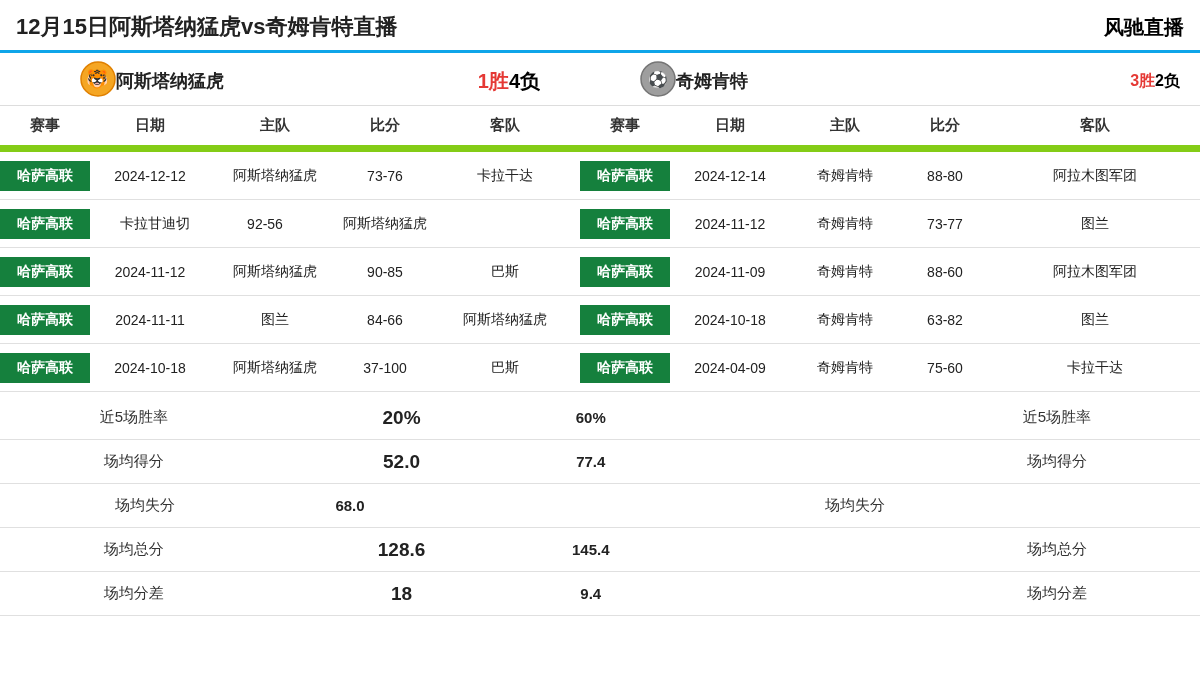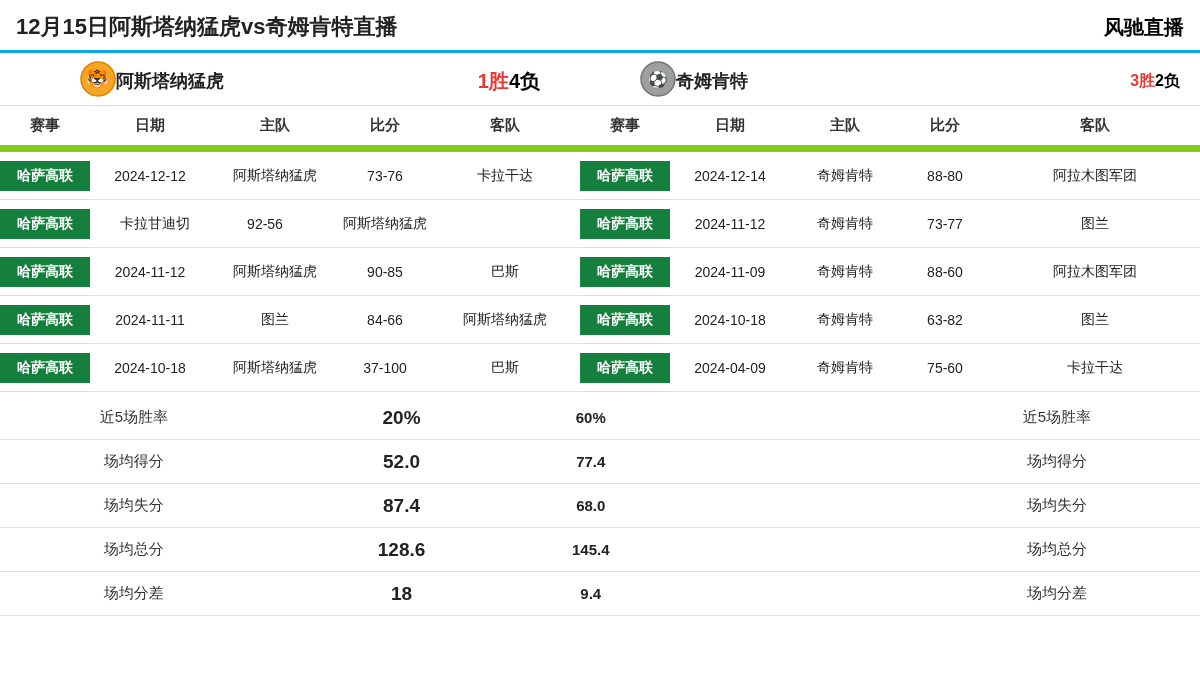--- a/index.html
+++ b/index.html
@@ -353,21 +353,20 @@
   </div>
     <div class="stats-row">
     <div class="stat-left-label">场均得分</div>
     <div class="stat-left-value">52.0</div>
     <div class="stat-mid-value">77.4</div>
     <div class="stat-right-value" style="width:290px;"></div>
     <div class="stat-right-label">场均得分</div>
   </div>
     <div class="stats-row">
     <div class="stat-left-label">场均失分</div>
-    <div class="stat-left-value">87.4</div>
     <div class="stat-mid-value">68.0</div>
     <div class="stat-right-value" style="width:290px;"></div>
     <div class="stat-right-label">场均失分</div>
   </div>
     <div class="stats-row">
     <div class="stat-left-label">场均总分</div>
     <div class="stat-left-value">128.6</div>
     <div class="stat-mid-value">145.4</div>
     <div class="stat-right-value" style="width:290px;"></div>
     <div class="stat-right-label">场均总分</div>

